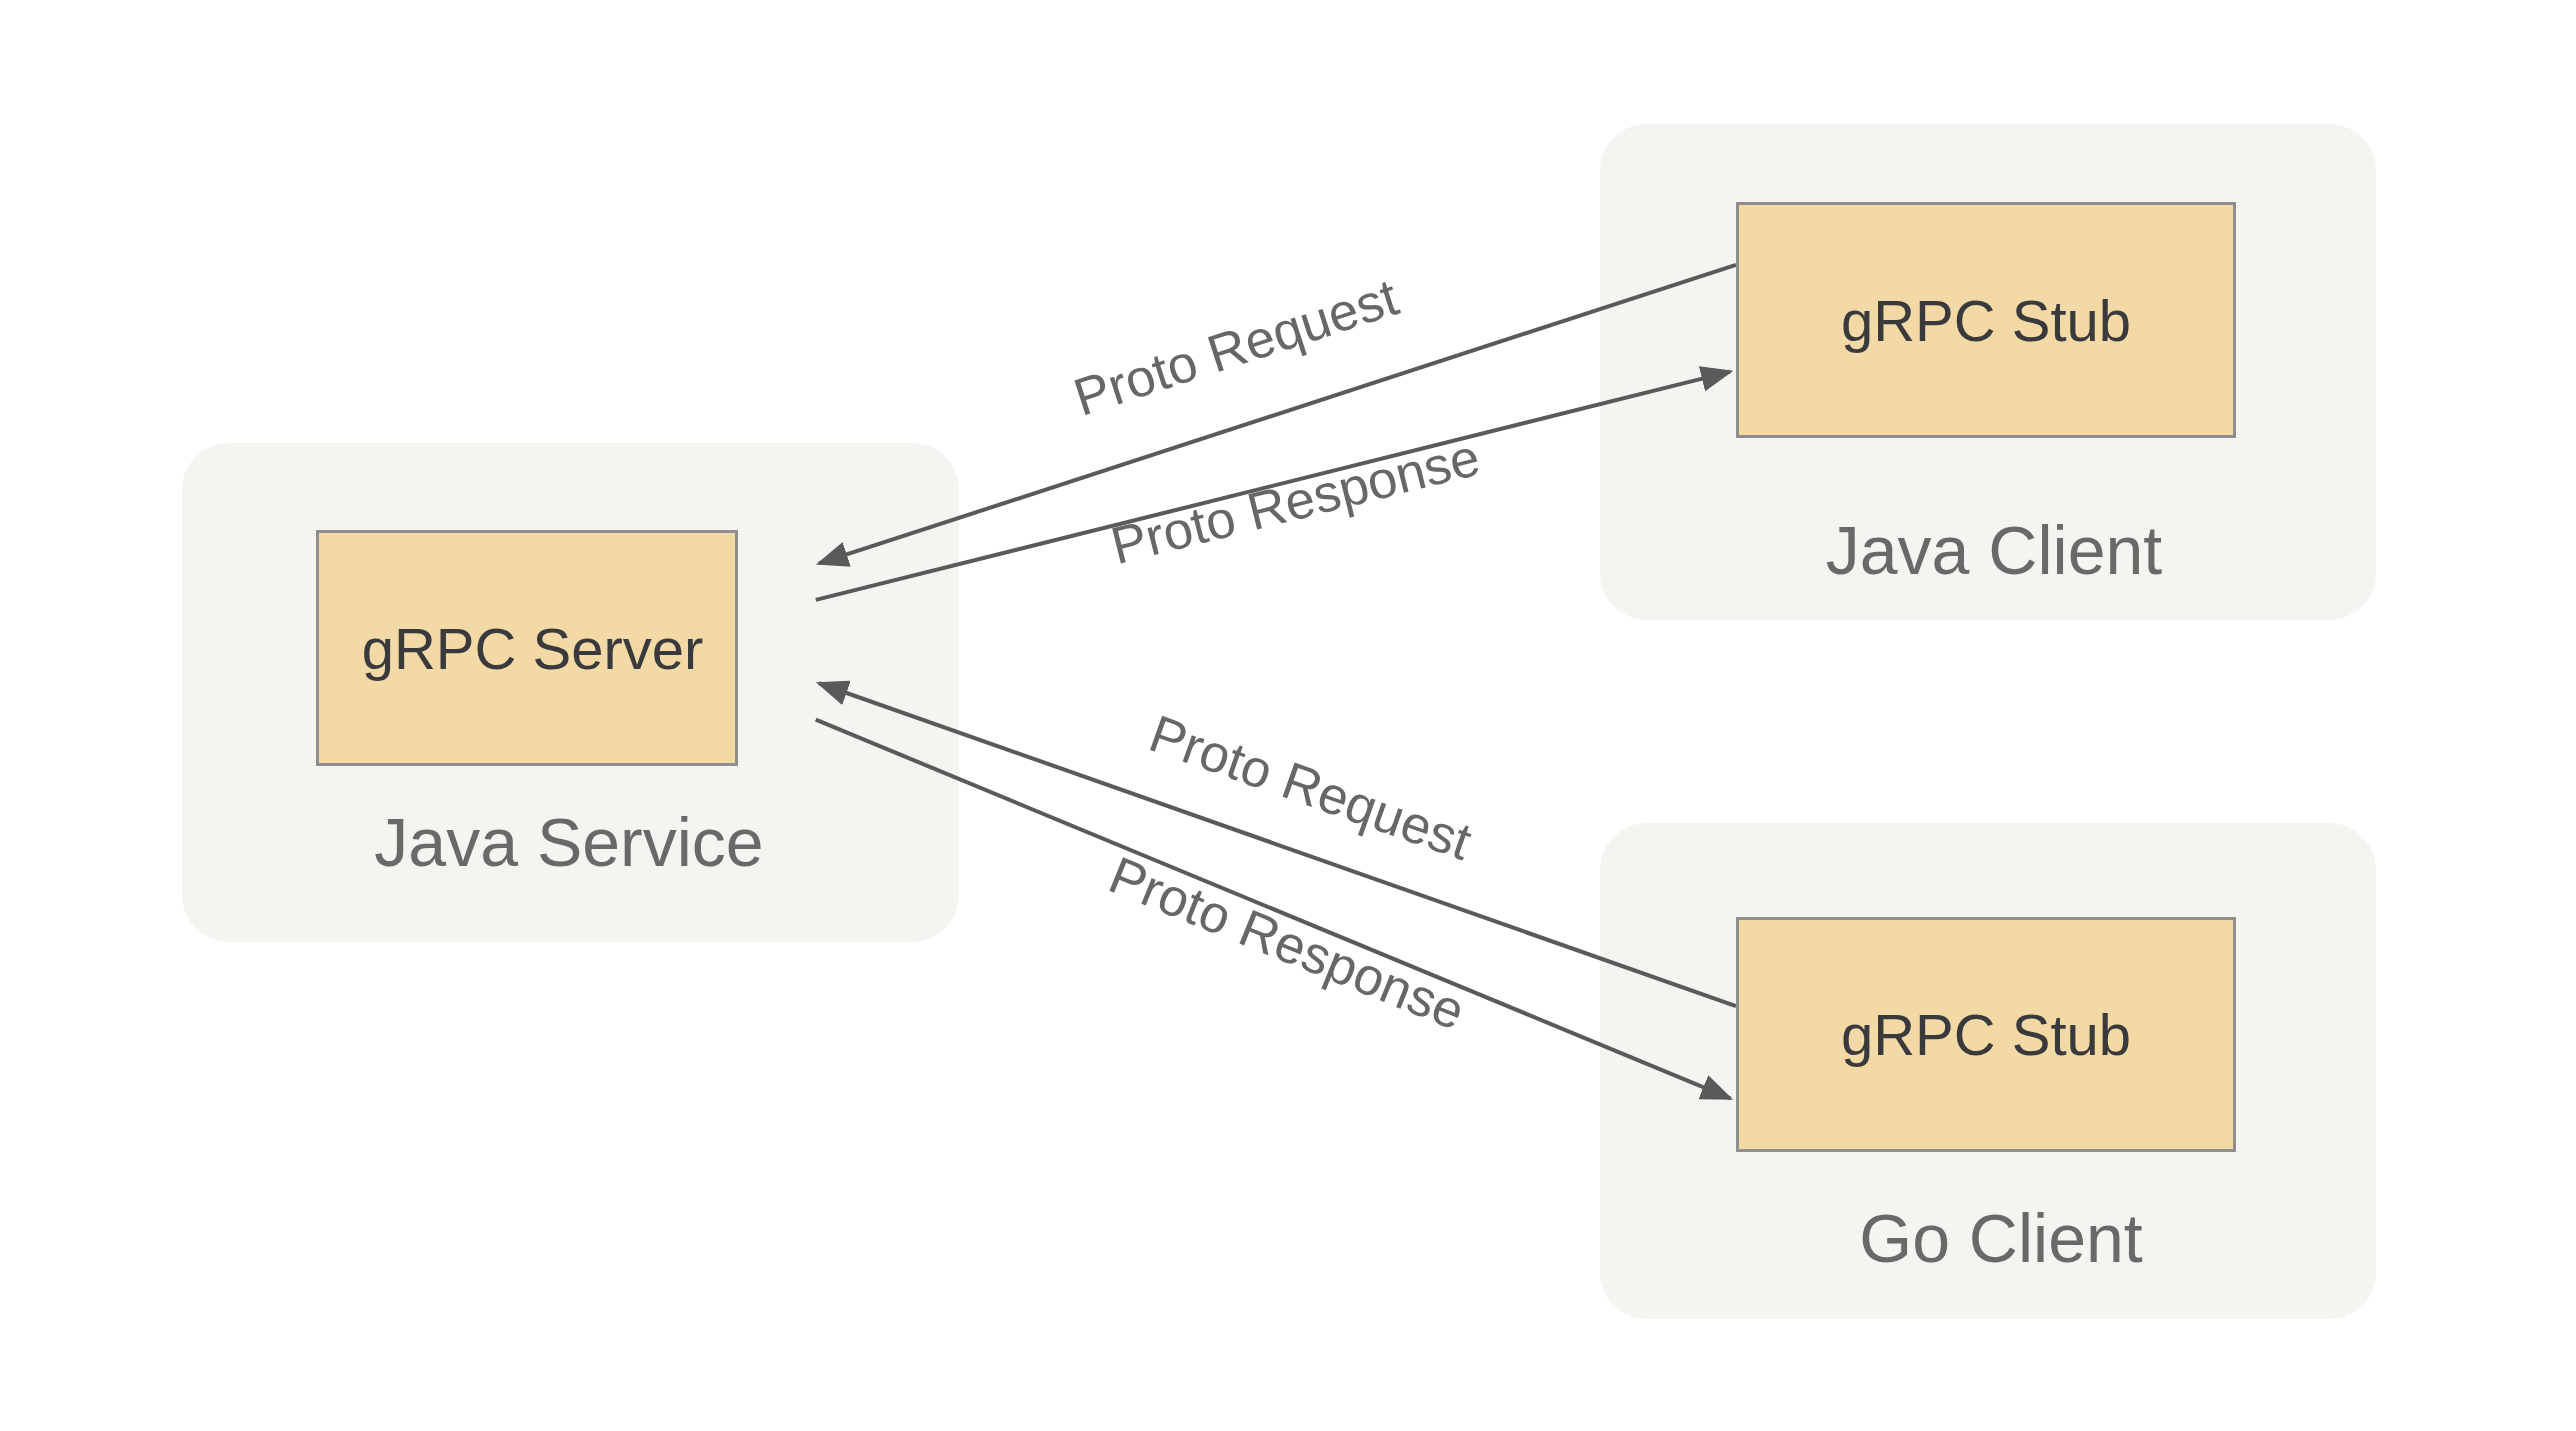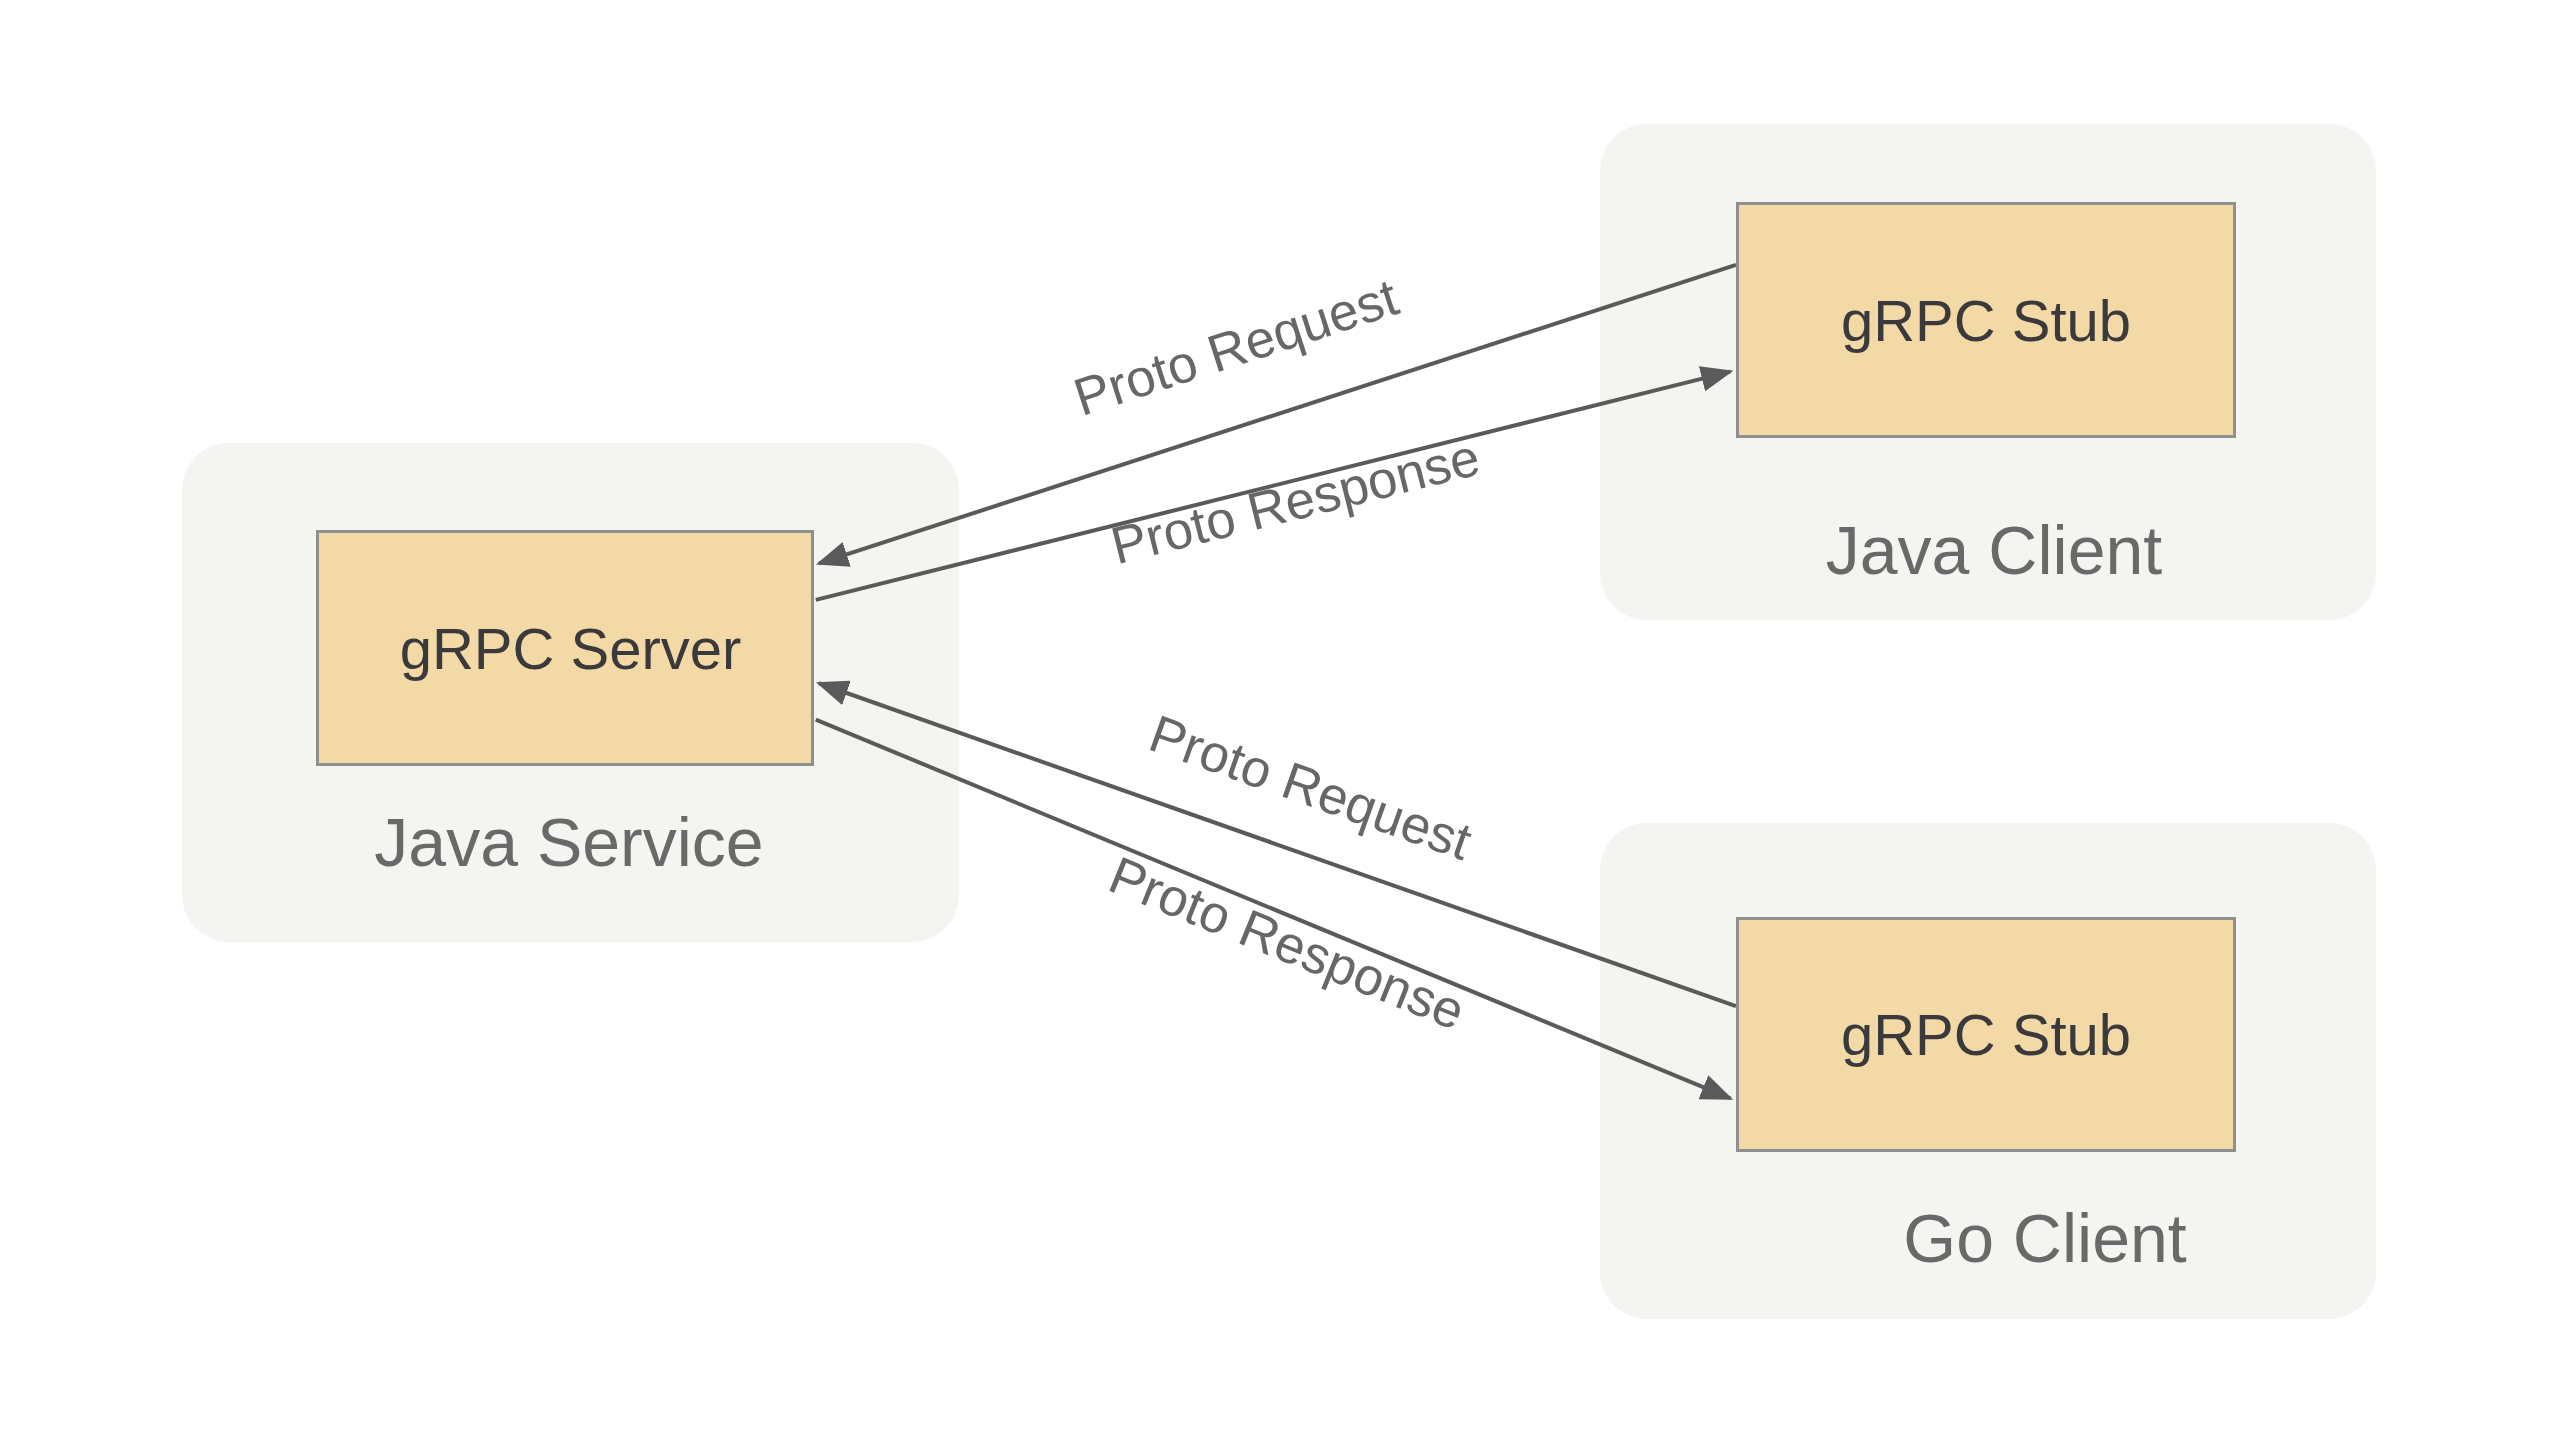--- a/index.html
+++ b/index.html
@@ -34,33 +34,33 @@
     position: absolute;
     background: var(--node-fill);
     border: 3.2px solid var(--node-border);
     display: flex;
     align-items: center;
     justify-content: center;
     font-size: 58px;
     color: var(--node-text);
     white-space: nowrap;
   }
-  #n-grpc-server   { left: 316px;  top: 530px;  width: 498px; height: 236px; padding-left: 11px; }
+  #n-grpc-server   { left: 316px;  top: 530px;  width: 422px; height: 236px; padding-left: 11px; }
   #n-grpc-stub-java{ left: 1736px; top: 202px;  width: 500px; height: 236px; }
   #n-grpc-stub-go  { left: 1736px; top: 917px; width: 500px; height: 235px; }
   .group-label {
     position: absolute;
     transform: translate(-50%, -50%);
     font-size: 68px;
     color: var(--group-label-text);
     white-space: nowrap;
   }
   #lbl-java-service { left: 569px;  top: 842px; }
   #lbl-java-client  { left: 1994px; top: 550px; }
-  #lbl-go-client    { left: 2001px; top: 1238px; margin-left: 44px; }
+  #lbl-go-client    { left: 2001px; top: 1238px; }
   #edge-layer {
     position: absolute;
     left: 0; top: 0;
     width: 2576px;
     height: 1432px;
     pointer-events: none;
   }
   .edge-line {
     stroke: var(--edge-line);
     stroke-width: 5;

